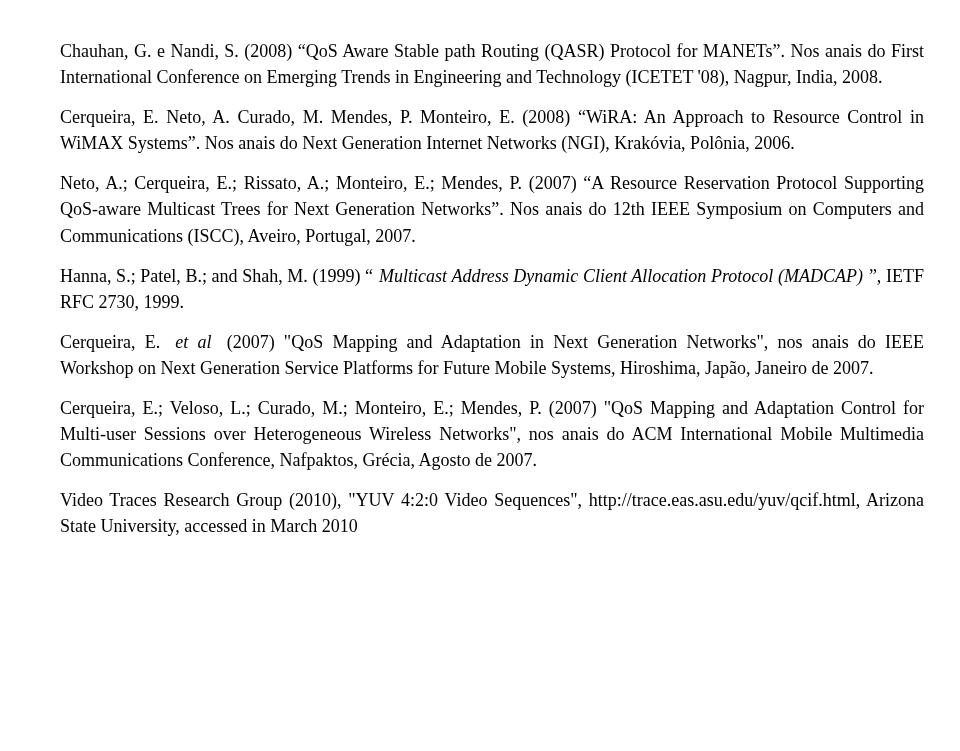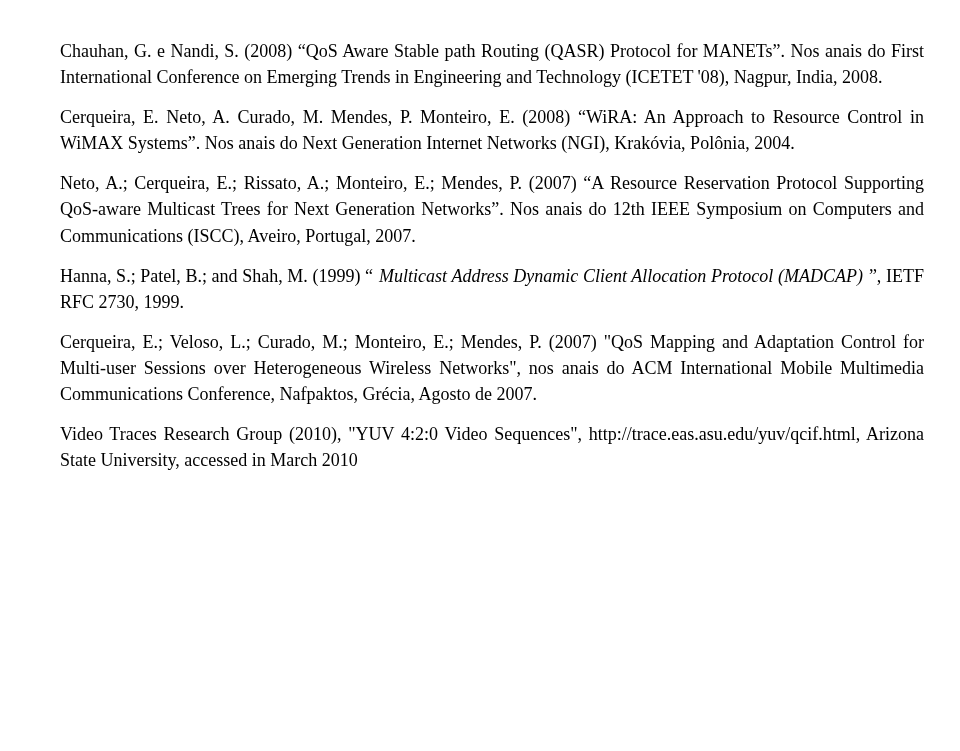--- a/index.html
+++ b/index.html
@@ -30,31 +30,34 @@
 </head>
 <body>
 
 <div>
 
   <div class="content-block">
     <p>Chauhan, G. e Nandi, S. (2008) “QoS Aware Stable path Routing (QASR) Protocol for MANETs”. Nos anais do First International Conference on Emerging Trends in Engineering and Technology (ICETET '08), Nagpur, India, 2008.</p>
   </div>
 
   <div class="content-block">
-    <p>Cerqueira, E. Neto, A. Curado, M. Mendes, P. Monteiro, E. (2008) “WiRA: An Approach to Resource Control in WiMAX Systems”. Nos anais do Next Generation Internet Networks (NGI), Krakóvia, Polônia, 2004.</p>
+    <p>Cerqueira, E. Neto, A. Curado, M. Mendes, P. Monteiro, E. (2008) “WiRA: An Approach to Resource Control in WiMAX Systems”. Nos anais do Next Generation Internet Networks (NGI), Krakóvia, Polônia, 2006.</p>
   </div>
 
   <div class="content-block">
     <p>Neto, A.; Cerqueira, E.; Rissato, A.; Monteiro, E.; Mendes, P. (2007) “A Resource Reservation Protocol Supporting QoS-aware Multicast Trees for Next Generation Networks”. Nos anais do 12th IEEE Symposium on Computers and Communications (ISCC), Aveiro, Portugal, 2007.</p>
   </div>
 
   <div class="content-block">
     <p>Hanna, S.; Patel, B.; and Shah, M. (1999) “<em>Multicast Address Dynamic Client Allocation Protocol (MADCAP)</em>”, IETF RFC 2730, 1999.</p>
   </div>
 
+  <div class="content-block">
+    <p>Cerqueira, E. <em>et al</em> (2007) "QoS Mapping and Adaptation in Next Generation Networks", nos anais do IEEE Workshop on Next Generation Service Platforms for Future Mobile Systems, Hiroshima, Japão, Janeiro de 2007.</p>
+  </div>
 
   <div class="content-block">
     <p>Cerqueira, E.; Veloso, L.; Curado, M.; Monteiro, E.; Mendes, P. (2007) "QoS Mapping and Adaptation Control for Multi-user Sessions over Heterogeneous Wireless Networks", nos anais do ACM International Mobile Multimedia Communications Conference, Nafpaktos, Grécia, Agosto de 2007.</p>
   </div>
 
   <div class="content-block">
     <p>Video Traces Research Group (2010), "YUV 4:2:0 Video Sequences", http://trace.eas.asu.edu/yuv/qcif.html, Arizona State University, accessed in March 2010</p>
   </div>
 
 </div>

